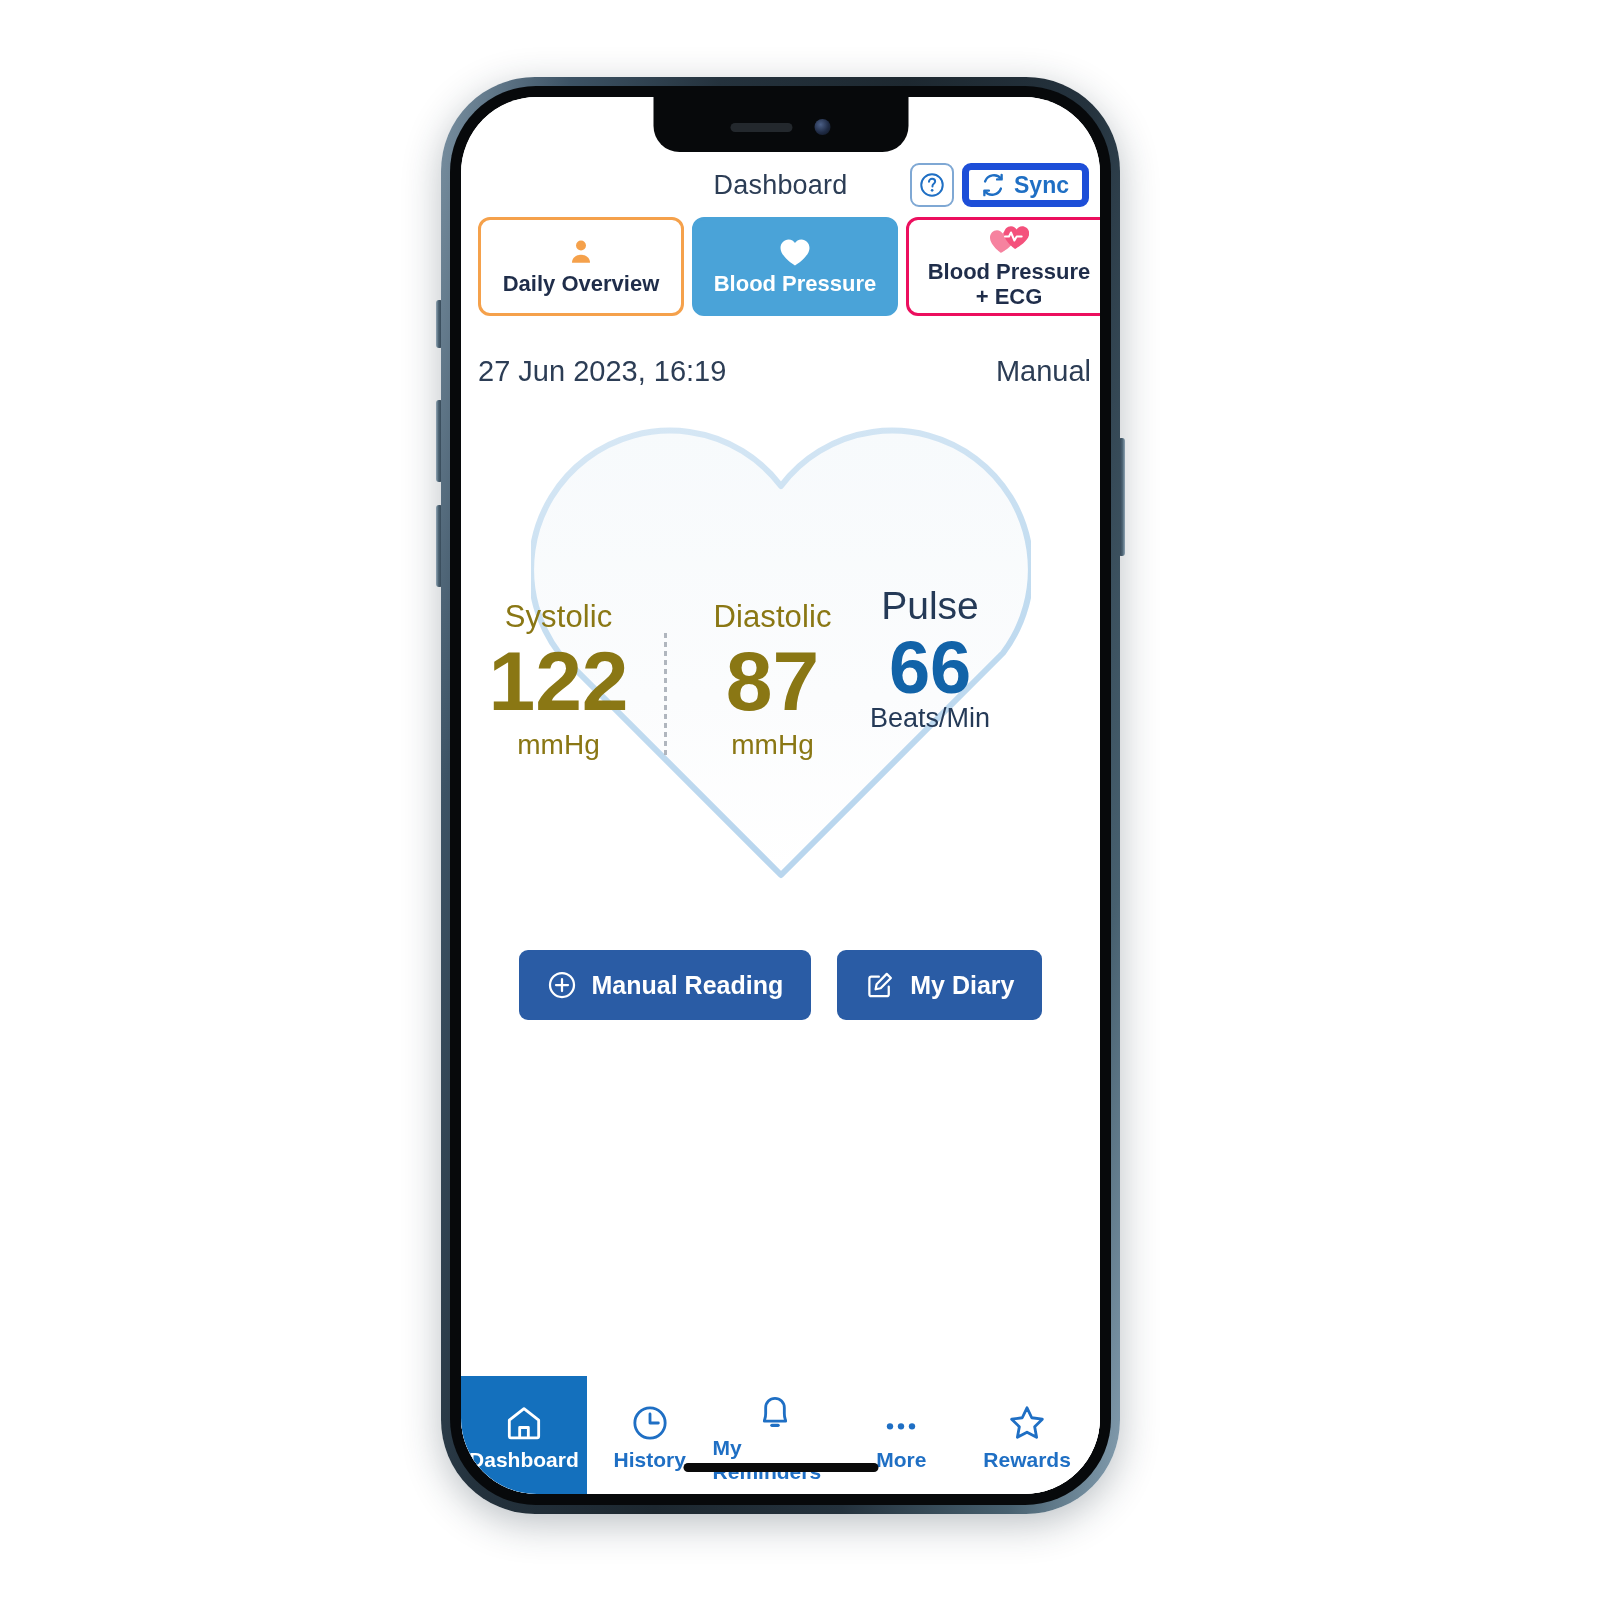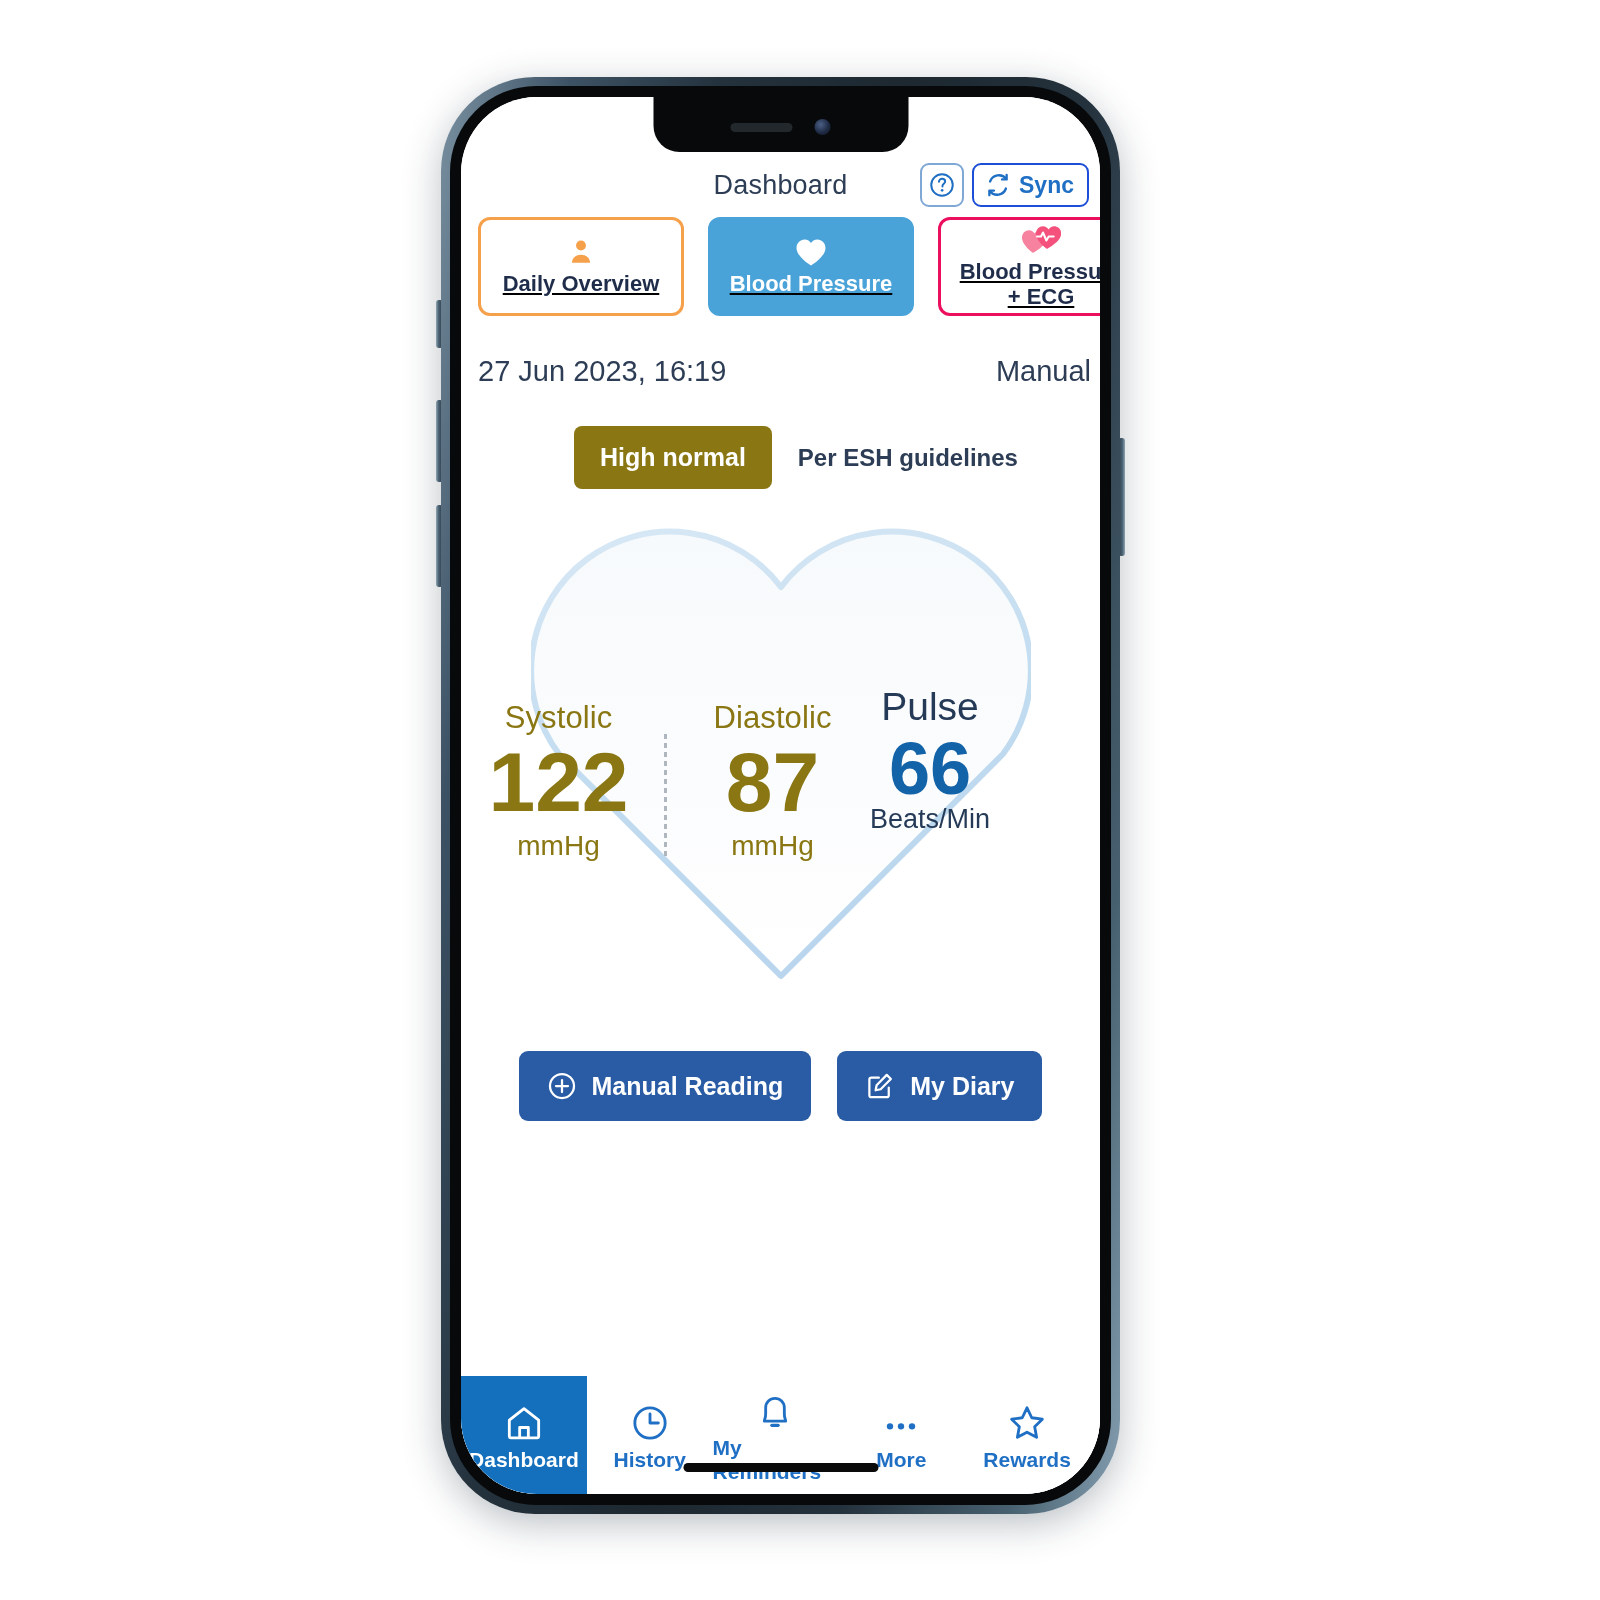--- a/index.html
+++ b/index.html
@@ -134,41 +134,40 @@
   }
   .icon-btn-square {
     width: 44px; height: 44px;
     border: 2px solid #7fa8d4;
     border-radius: 9px;
     display: flex; align-items: center; justify-content: center;
     background: #fff;
   }
   .sync-btn {
     height: 44px;
-    border: 2px solid #1d4ed8;
+    border: 7px solid #1d4ed8;
     border-radius: 9px;
     display: flex; align-items: center; gap: 7px;
     padding: 0 13px 0 10px;
     background: #fff;
   }
   .sync-label {
     font-size: 23px;
     color: #1f6fc4;
     font-weight: 600;
   }
 
   
   .tabs-row {
     flex: none;
     display: flex;
-    gap: 24px;
+    gap: 8px;
     padding: 0 16px 0 17px;
     height: 112px;
     overflow: hidden;
-    text-decoration: underline;
   }
   .tab-card {
     flex: none;
     width: 206px;
     height: 99px;
     border-radius: 12px;
     display: flex;
     flex-direction: column;
     align-items: center;
     justify-content: center;
@@ -413,24 +412,20 @@
               </div>
             </div>
 
           </div>
 
           <div class="meta-row">
             <span>27 Jun 2023, 16:19</span>
             <span>Manual</span>
           </div>
 
-          <div class="badge-row">
-            <span class="badge">High normal</span>
-            <span class="badge-note">Per ESH guidelines</span>
-          </div>
 
           <div class="heart-wrap">
             <svg class="heart-svg" width="500" height="500" viewBox="0 0 500 500">
               <defs>
                 <linearGradient id="heartFill" x1="0" y1="0" x2="0" y2="1">
                   <stop offset="0%" stop-color="#f7fafc"></stop>
                   <stop offset="60%" stop-color="#fbfcfd"></stop>
                   <stop offset="100%" stop-color="#ffffff"></stop>
                 </linearGradient>
                 <linearGradient id="heartStroke" x1="0" y1="0" x2="0.25" y2="1">

